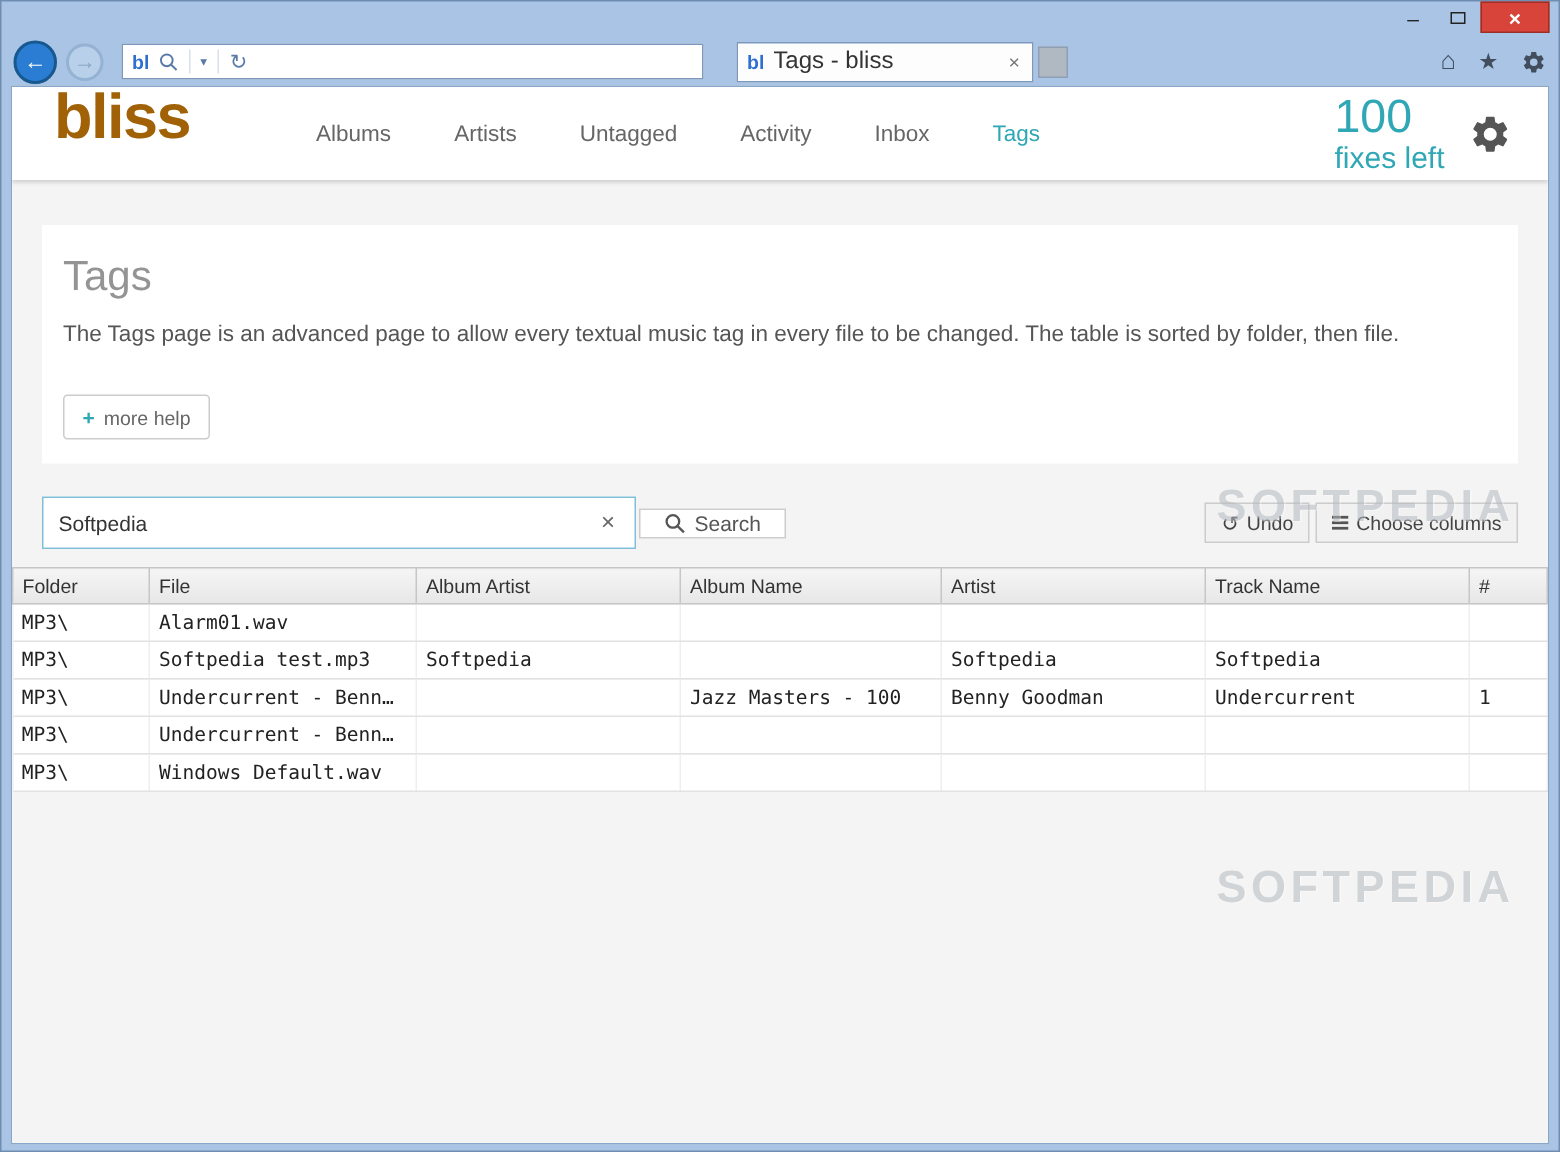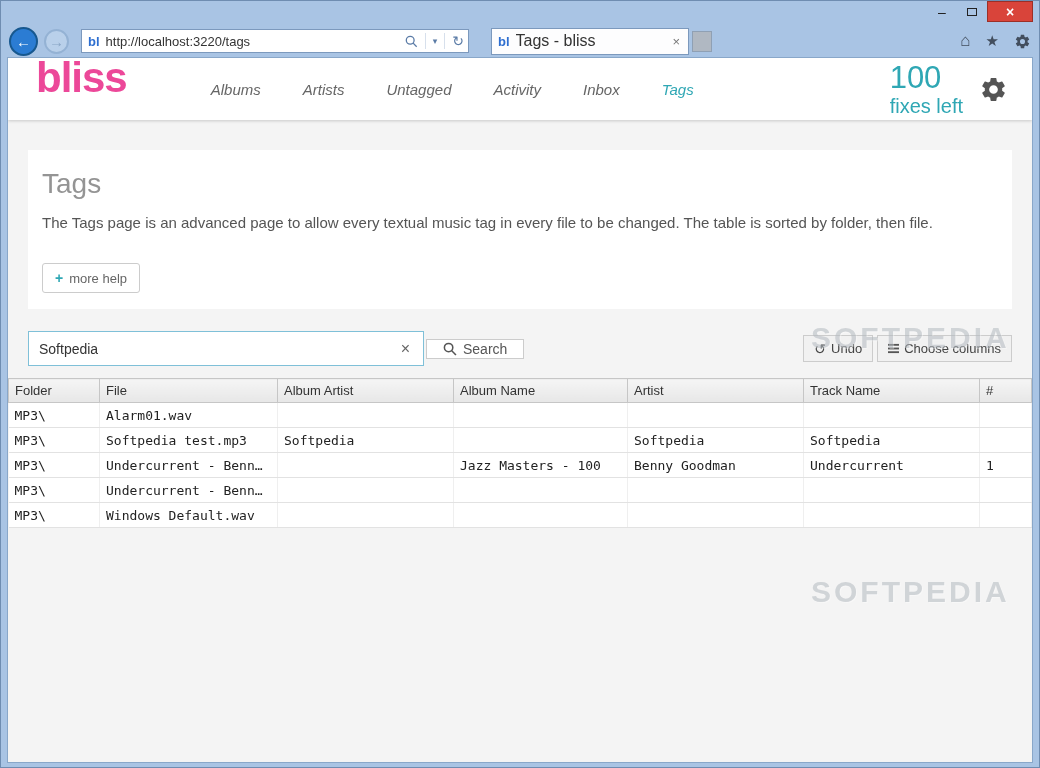--- a/index.html
+++ b/index.html
@@ -57,22 +57,22 @@
   
   .content {
     margin: 0 6px; height: 706px; background: #f4f4f4;
     border: 1px solid #89a7c9; position: relative; overflow: hidden;
   }
 
   .app-header {
     height: 62px; background: #fff; display: flex; align-items: center;
     box-shadow: 0 1px 3px rgba(0,0,0,0.18); position: relative; z-index: 2;
   }
-  .logo { font-size: 42px; font-weight: bold; color: #ec4899; margin: -6px 0 16px 28px; letter-spacing: -1px; }
-  .main-nav { display: flex; margin-left: 84px; align-items: center; font-style: italic; }
+  .logo { font-size: 42px; font-weight: bold; color: #a16207; margin: -6px 0 16px 28px; letter-spacing: -1px; }
+  .main-nav { display: flex; margin-left: 84px; align-items: center; }
   .nav-item { font-size: 15px; color: #666; margin-right: 42px; cursor: pointer; }
   .nav-item.active { color: #2fa7b4; }
   .fixes-block { margin-left: auto; text-align: left; color: #2fa7b4; line-height: 1; margin-right: 16px; }
   .fixes-count { font-size: 31px; }
   .fixes-label { font-size: 20px; margin-top: 3px; }
   .app-gear { color: #555; margin-right: 24px; }
 
   .tags-card { margin: 30px 20px 0 20px; background: #fff; padding: 18px 16px 16px 14px; }
   .page-title { font-size: 28px; font-weight: normal; color: #949494; margin-bottom: 14px; }
   .page-desc { font-size: 15px; color: #555; margin-bottom: 32px; }
@@ -158,21 +158,20 @@
   <div class="toolbar">
     <div class="nav-circle back">
       <span>←</span>
     </div>
     <div class="nav-circle fwd">
       <span>→</span>
     </div>
 
     <div class="address-bar">
       <span class="favicon-bl">bl</span>
-      <span class="url-text">http://localhost:3220/tags</span>
       <span class="addr-icons">
         <svg width="13" height="13" viewBox="0 0 20 20">
           <circle cx="8" cy="8" r="6" fill="none" stroke="#5a7ba6" stroke-width="2"></circle>
           <line x1="12.5" y1="12.5" x2="18" y2="18" stroke="#5a7ba6" stroke-width="2"></line>
         </svg>
         <span class="addr-sep"></span>
         <span class="addr-caret">▾</span>
         <span class="addr-sep"></span>
         <span class="addr-refresh">↻</span>
       </span>

